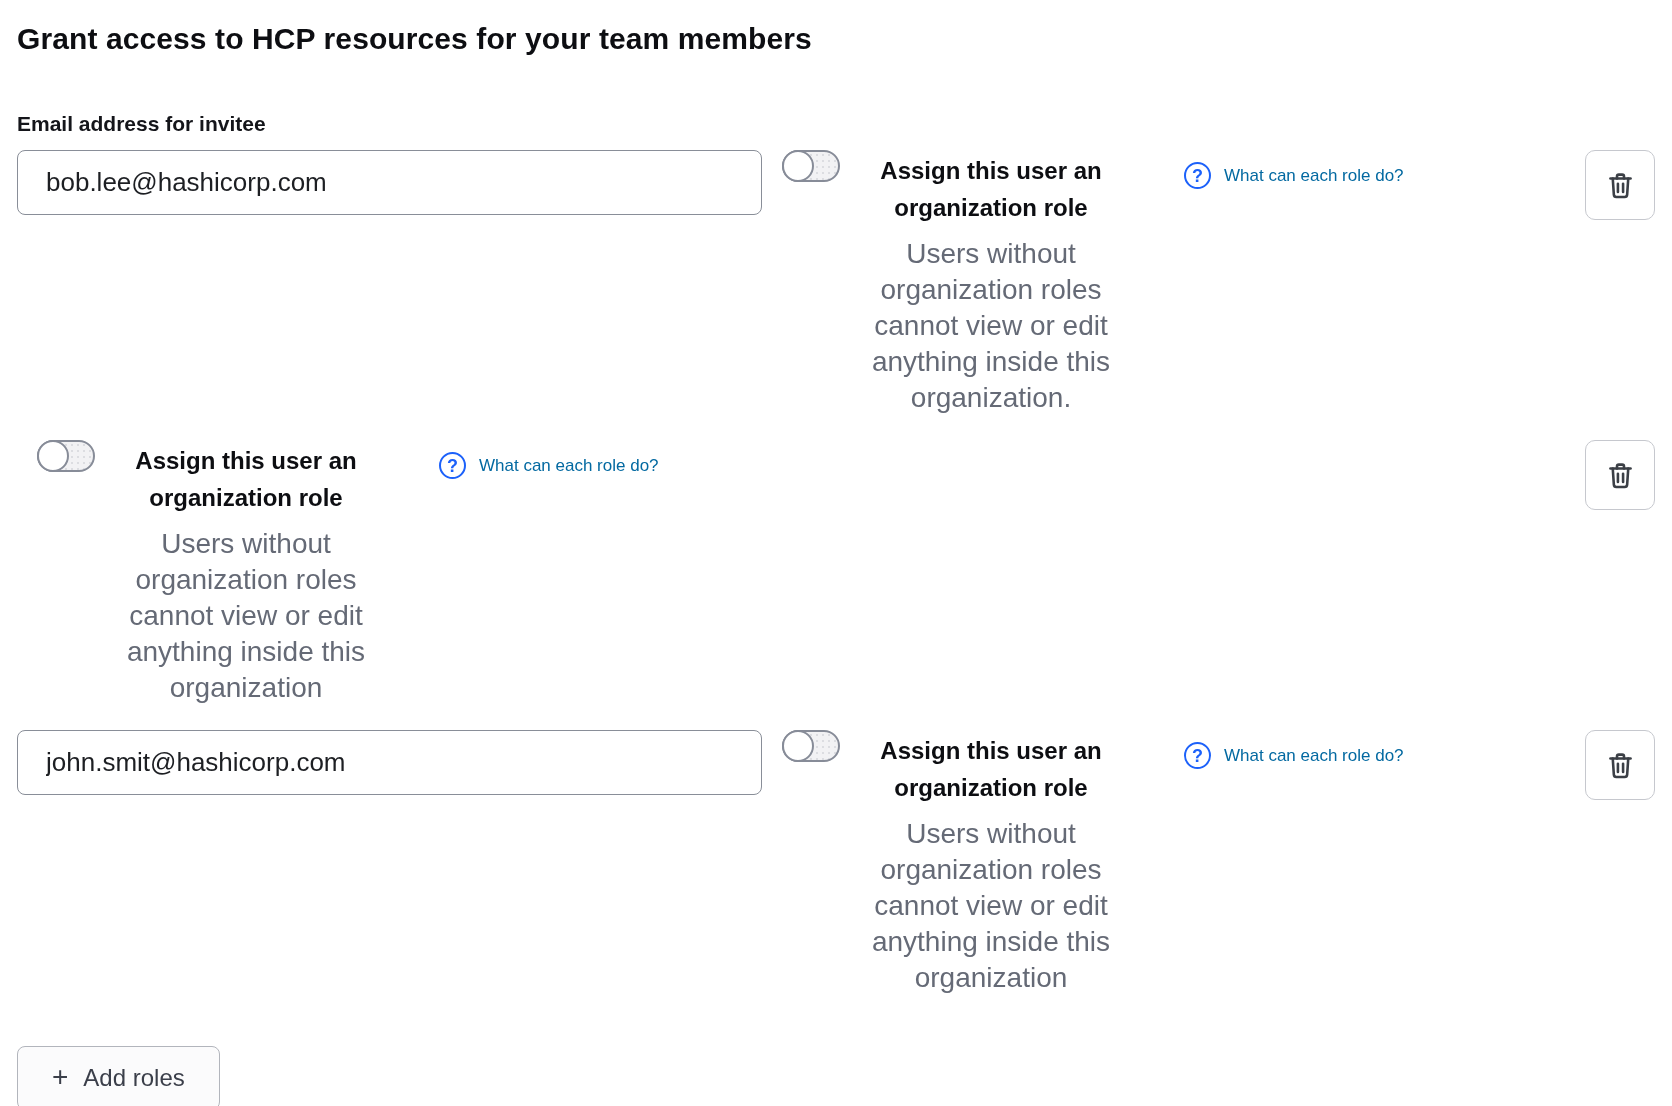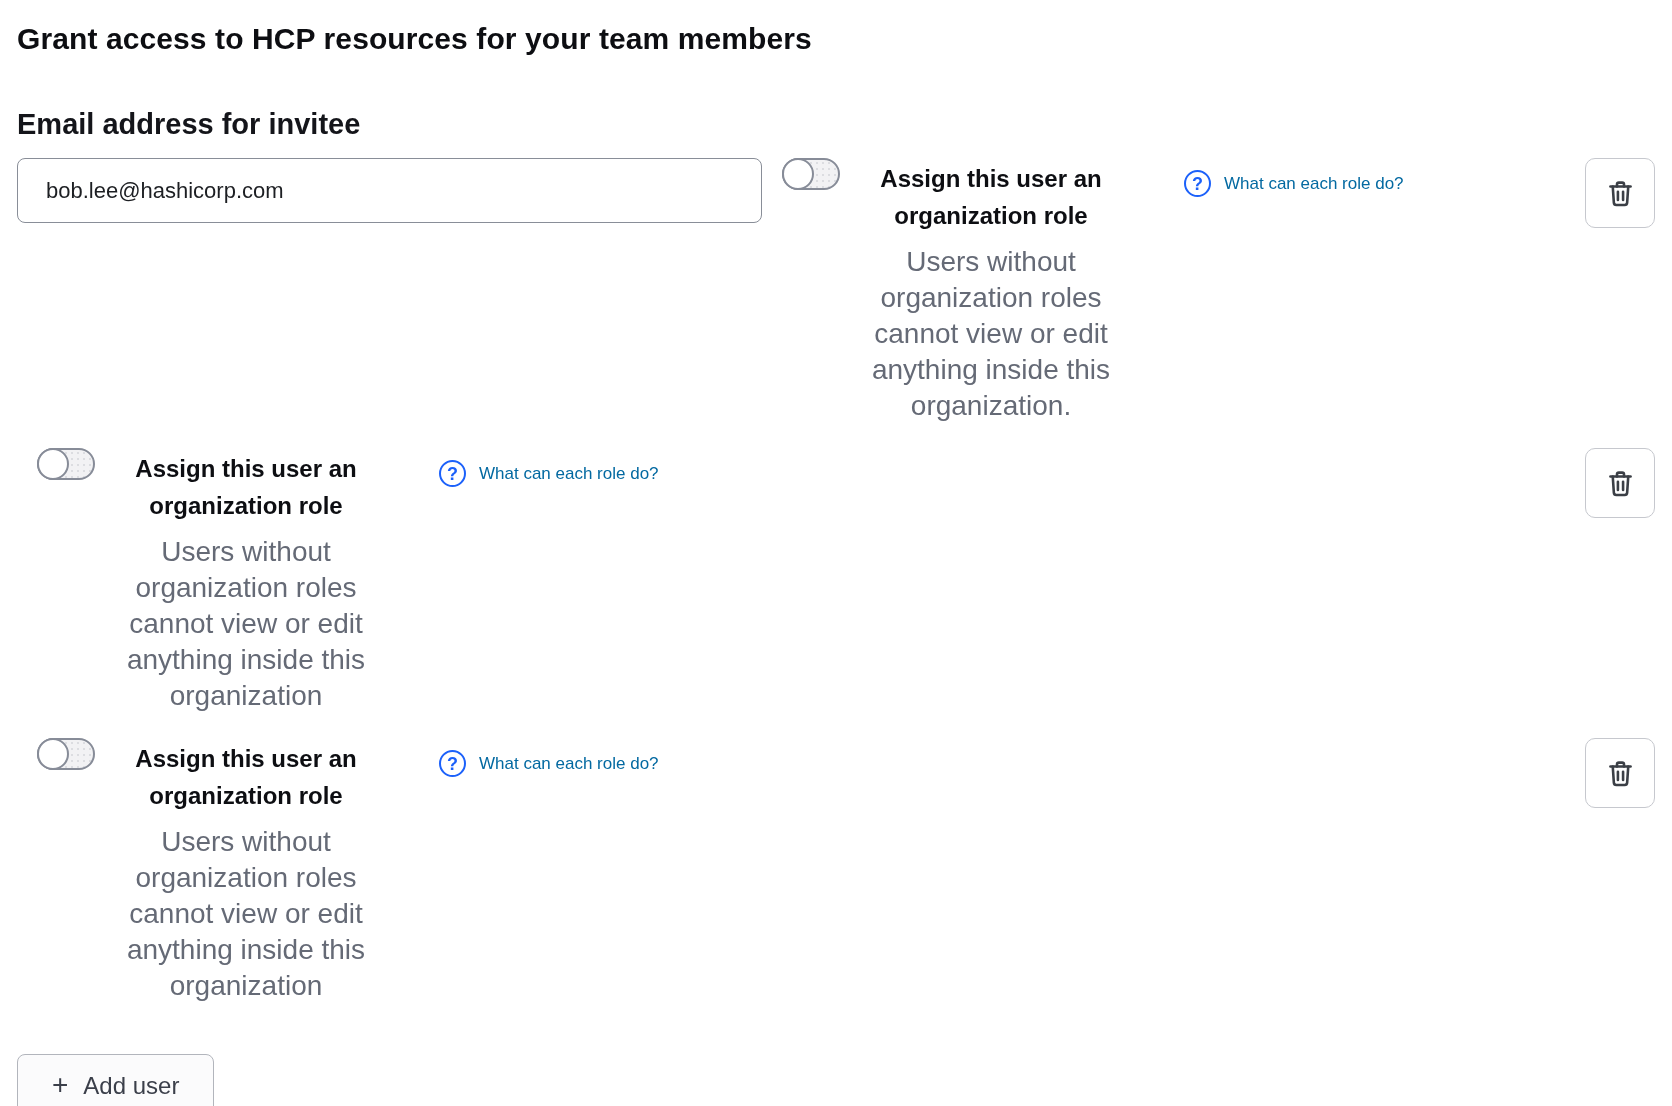--- a/index.html
+++ b/index.html
@@ -16,39 +16,39 @@
   }
   .page-title {
     font-size: 30px;
     font-weight: 700;
     line-height: 38px;
     color: #0d0e12;
     letter-spacing: 0.1px;
     margin-bottom: 52px;
   }
   .email-label {
-    font-size: 29px;
+    font-size: 21px;
     font-weight: 700;
     line-height: 28px;
     color: #14151a;
-    margin-bottom: 20px;
+    margin-bottom: 12px;
   }
   .row {
     display: flex;
     align-items: flex-start;
     width: 1638px;
     margin-bottom: 24px;
   }
   .email-input {
     width: 745px;
     height: 65px;
     border: 1px solid #898e98;
     border-radius: 8px;
     font-family: "Liberation Sans", sans-serif;
-    font-size: 22px;
+    font-size: 26px;
     color: #1d1f23;
     padding: 0 28px;
     outline: none;
     background: #ffffff;
     flex: 0 0 auto;
   }
   .toggle {
     flex: 0 0 auto;
     margin-left: 20px;
     margin-top: 0px;
@@ -211,20 +211,21 @@
           <path d="M6 6.6l.85 12.5c.07 1 .9 1.8 1.9 1.8h6.5c1 0 1.83-.8 1.9-1.8L18 6.6"></path>
           <path d="M10 10.6v6.4"></path>
           <path d="M14 10.6v6.4"></path>
         </svg>
       </span>
     </button>
   </div>
 
   
   <div class="row">
+    <input class="email-input" type="text" value="john.smit@hashicorp.com" style="">
     <div class="toggle">
       <div class="toggle-knob"></div>
     </div>
     <div class="role-col">
       <div class="role-label">Assign this user an organization role</div>
       <div class="role-helper">Users without organization roles cannot view or edit anything inside this organization</div>
     </div>
     <a class="role-link">
       <span class="q-icon">?</span>
       <span class="role-link-text">What can each role do?</span>
@@ -237,16 +238,16 @@
           <path d="M6 6.6l.85 12.5c.07 1 .9 1.8 1.9 1.8h6.5c1 0 1.83-.8 1.9-1.8L18 6.6"></path>
           <path d="M10 10.6v6.4"></path>
           <path d="M14 10.6v6.4"></path>
         </svg>
       </span>
     </button>
   </div>
 
   <button class="add-user-btn">
     <span class="plus-glyph">+</span>
-    <span>Add user</span>
+    <span>Add roles</span>
   </button>
 
 </div>
 
 </body></html>

